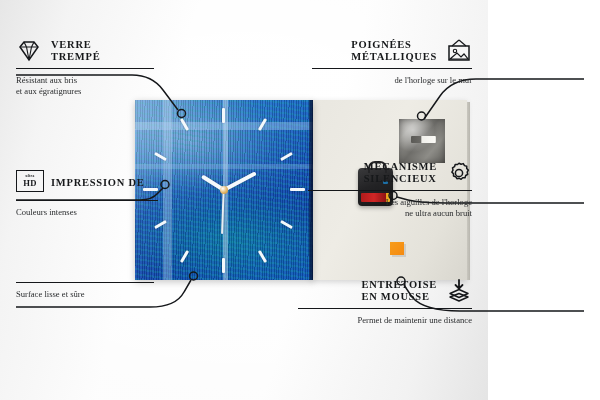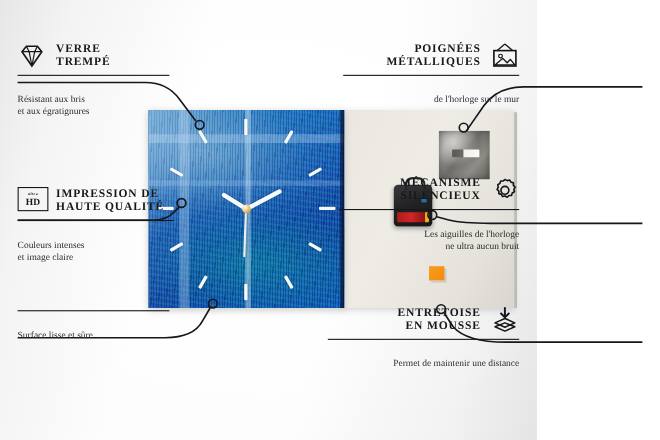--- a/index.html
+++ b/index.html
@@ -96,27 +96,27 @@
 
   
   .callout{position:absolute;}
   .cl-head{display:flex;align-items:center;gap:9px;}
   .cl-title{
     font-weight:bold;font-size:10.5px;letter-spacing:.75px;line-height:12.5px;
     color:#16181a;text-transform:uppercase;white-space:nowrap;
   }
   .cl-rule{height:1.4px;background:#15171a;margin-top:4px;}
   .cl-sub{
-    font-size:8.6px;line-height:10.6px;color:#2a2c2e;margin-top:16px;white-space:nowrap;
+    font-size:8.6px;line-height:10.6px;color:#2a2c2e;margin-top:6px;white-space:nowrap;
   }
   .left .cl-head{justify-content:flex-start;}
   .left .cl-title{text-align:left;}
   .left .cl-sub{text-align:left;}
   .right .cl-head{justify-content:flex-end;}
-  .right .cl-title{text-align:right;}
+  .right .cl-title{text-align:left;}
   .right .cl-sub{text-align:right;}
   .ico{width:26px;height:26px;flex:0 0 26px;color:#15171a;}
   .ico svg{display:block;width:26px;height:26px;}
 
   #c-verre{left:16px;top:38px;width:150px;}
   #c-verre .cl-rule{width:138px;}
   #c-impression{left:16px;top:170px;width:160px;}
   #c-impression .cl-rule{width:142px;}
   #c-bords{left:16px;top:278px;width:150px;}
   #c-bords .cl-rule{width:138px;}
@@ -227,27 +227,25 @@
   <div class="callout left" id="c-impression">
     <div class="cl-head">
       <span class="ico">
         <span class="hdbox">
           <span class="u">ultra</span>
           <span class="h">HD</span>
         </span>
       </span>
       <span>
         <div class="cl-title">IMPRESSION DE</div>
-        <div class="cl-title">HAUTE QUALITÉ</div>
       </span>
     </div>
     <div class="cl-rule"></div>
     <div class="cl-sub">
       <div>Couleurs intenses</div>
-      <div>et image claire</div>
     </div>
   </div>
 
   <div class="callout left" id="c-bords">
     <div class="cl-rule"></div>
     <div class="cl-sub">
       <div>Surface lisse et sûre</div>
     </div>
   </div>
 

